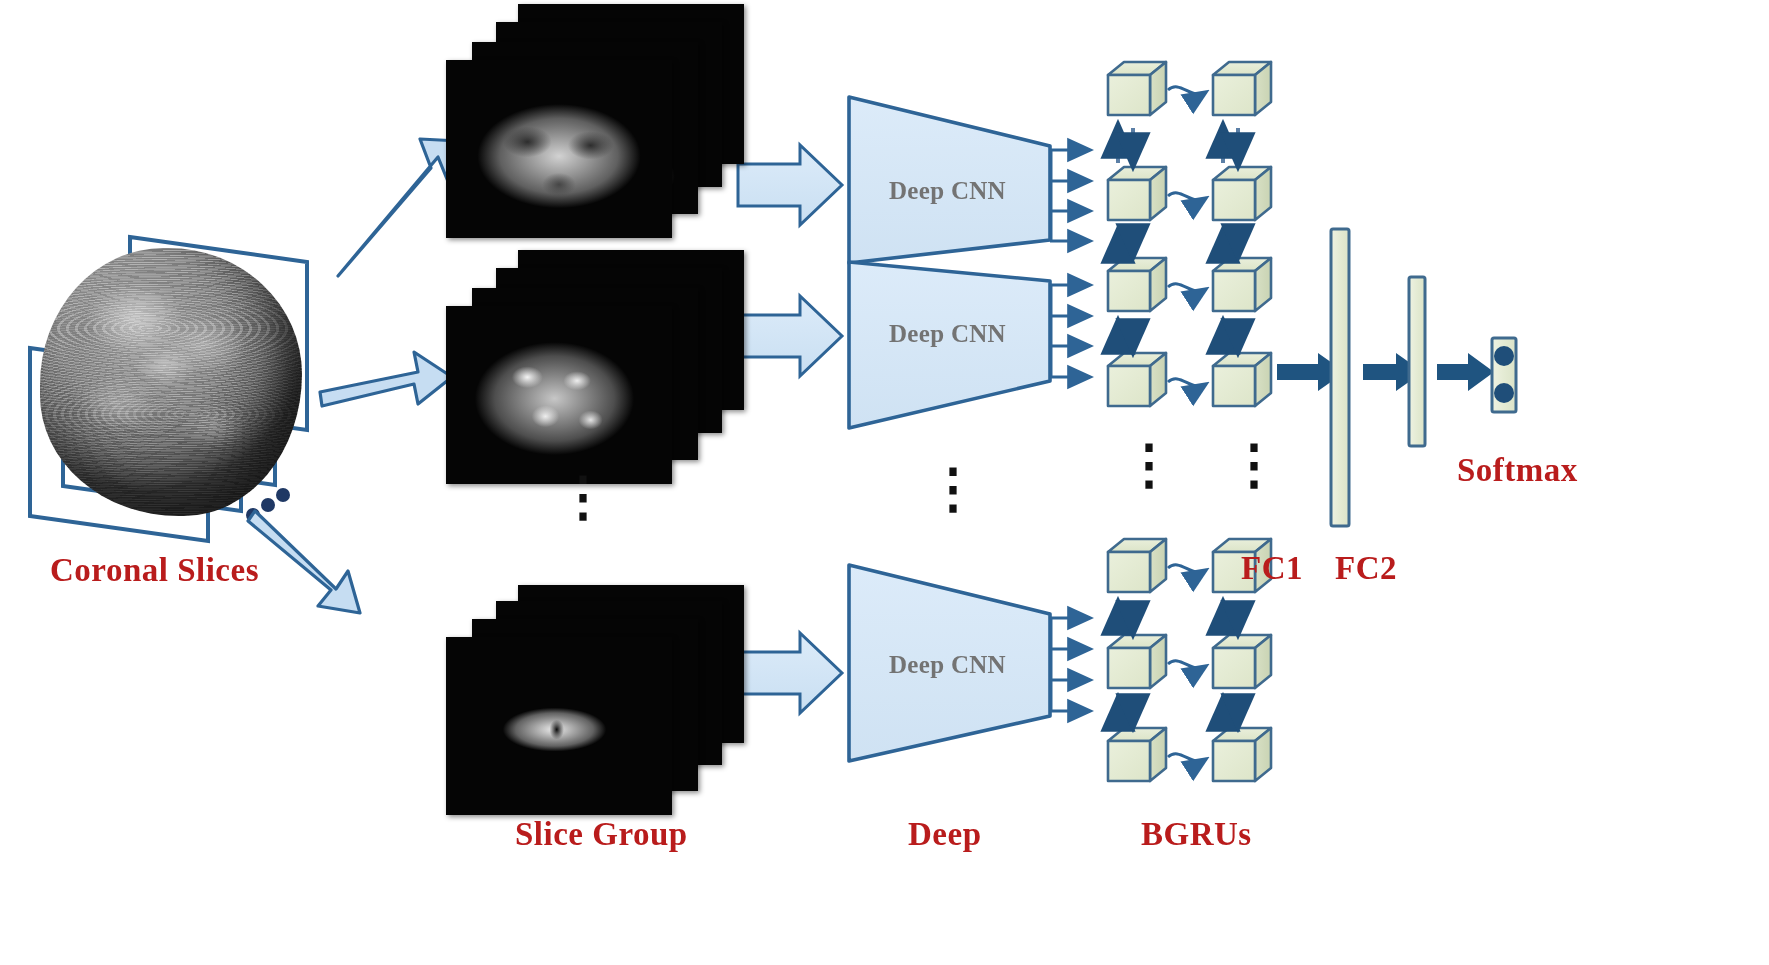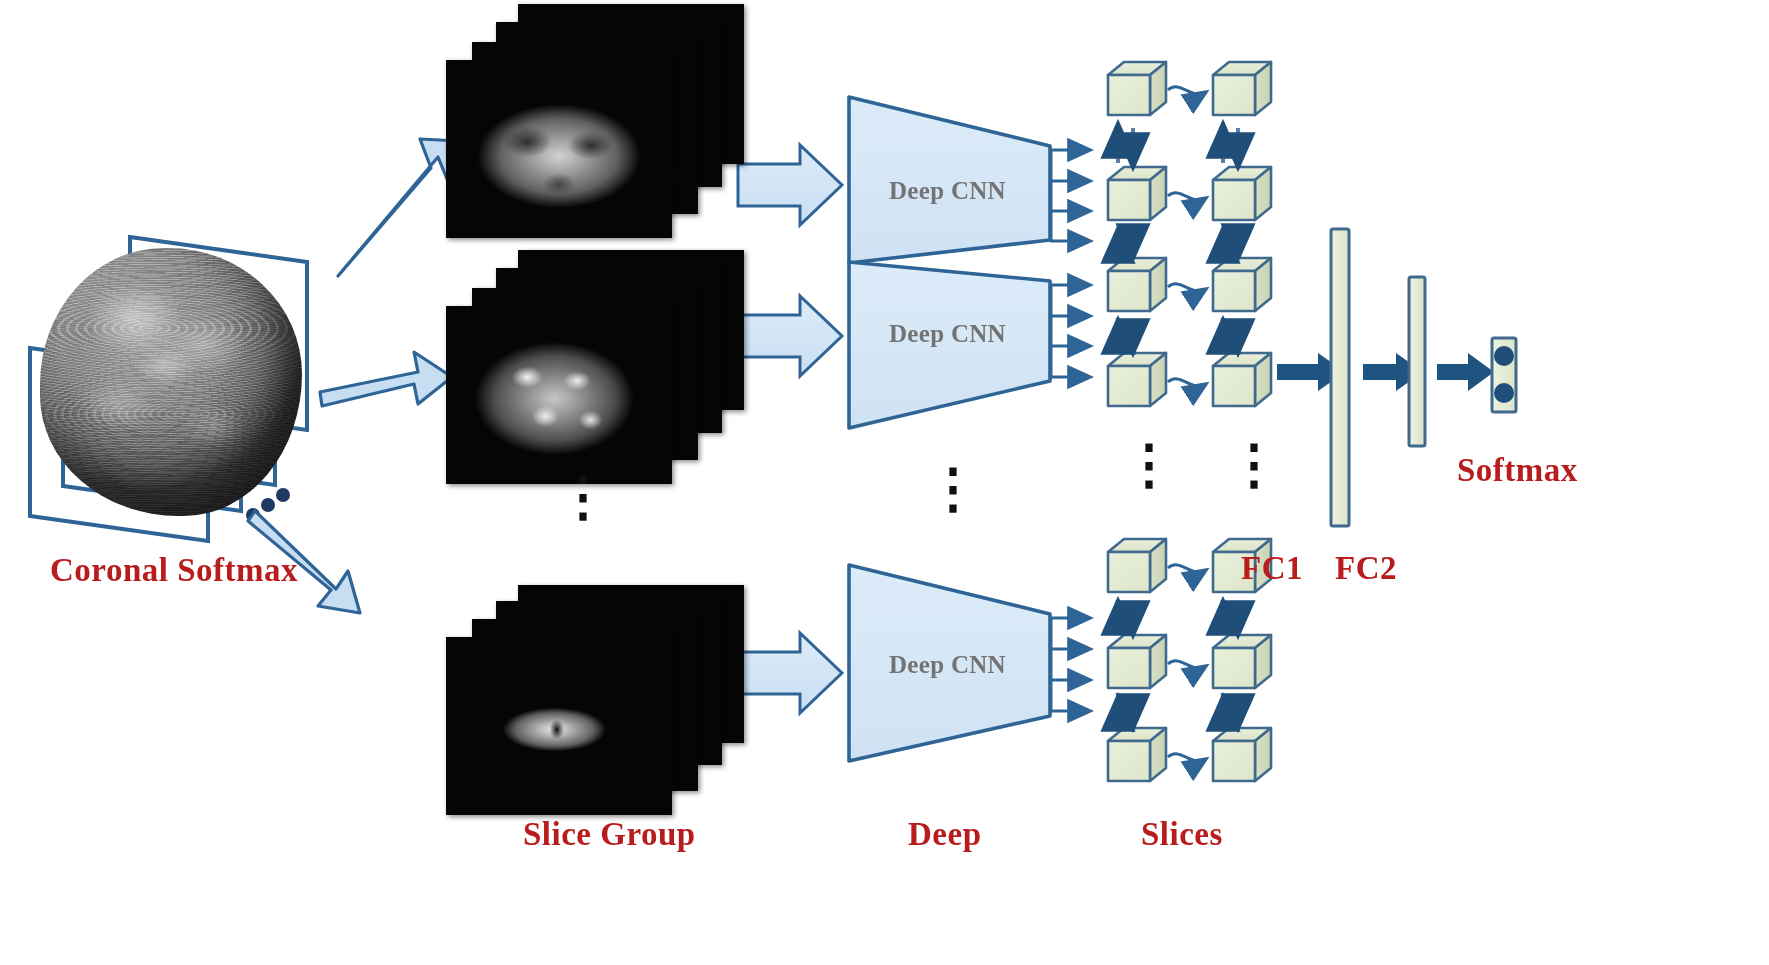--- a/index.html
+++ b/index.html
@@ -392,21 +392,21 @@
 
   <div class="cnn-text" style="left:889px; top:177px;">Deep CNN</div>
   <div class="cnn-text" style="left:889px; top:320px;">Deep CNN</div>
   <div class="cnn-text" style="left:889px; top:651px;">Deep CNN</div>
 
   <div class="label" style="left:556px; top:470px; font-size:54px; line-height:1; color:#111;">⋮</div>
   <div class="label" style="left:926px; top:462px; font-size:54px; line-height:1; color:#111;">⋮</div>
   <div class="label" style="left:1122px; top:438px; font-size:54px; line-height:1; color:#111;">⋮</div>
   <div class="label" style="left:1227px; top:438px; font-size:54px; line-height:1; color:#111;">⋮</div>
 
-  <div class="label stage-label" style="left:50px; top:552px;">Coronal  Softmax</div>
-  <div class="label stage-label" style="left:515px; top:816px;margin-left:8px;">Slice Group</div>
+  <div class="label stage-label" style="left:50px; top:552px;">Coronal  Slices</div>
+  <div class="label stage-label" style="left:515px; top:816px;">Slice Group</div>
   <div class="label stage-label" style="left:908px; top:816px;">Deep</div>
-  <div class="label stage-label" style="left:1141px; top:816px;">Slices</div>
+  <div class="label stage-label" style="left:1141px; top:816px;">BGRUs</div>
   <div class="label stage-label" style="left:1241px; top:550px;">FC1</div>
   <div class="label stage-label" style="left:1335px; top:550px;">FC2</div>
   <div class="label stage-label" style="left:1457px; top:452px;">Softmax</div>
 
 </div>
 
 </body></html>

